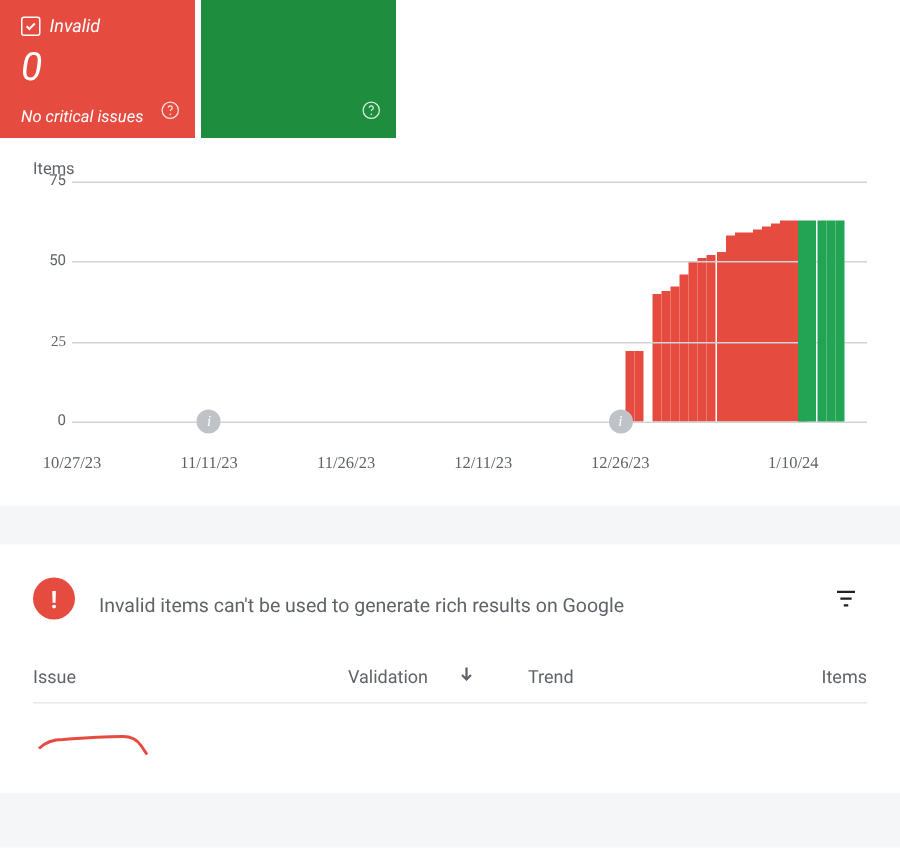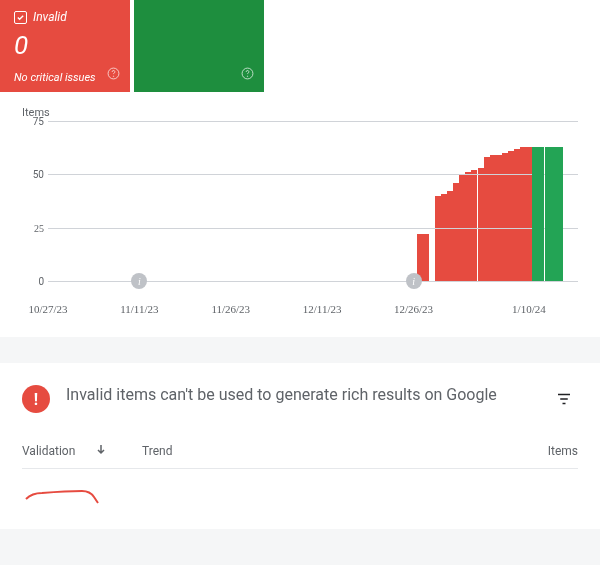--- a/index.html
+++ b/index.html
@@ -50,21 +50,21 @@
   .link-card .label{font-size:13px;color:var(--text);flex:1;}
   .link-card .chev svg{stroke:var(--muted);fill:none;width:14px;height:14px;}
 
   .gap{height:26px;}
 
   .issues{background:var(--card);padding:22px 22px 8px 22px;}
   .issues-header{display:flex;align-items:flex-start;gap:16px;}
   .alert-circle{width:28px;height:28px;border-radius:50%;background:var(--red);color:#fff;display:flex;align-items:center;justify-content:center;font-weight:700;font-size:16px;flex:0 0 28px;}
   .issues-titlebox{flex:1;}
   .issues-title{font-size:17px;color:var(--text);margin:2px 0 2px 0;font-weight:400;}
-  .issues-sub{font-size:16px;color:var(--muted);}
+  .issues-sub{font-size:13px;color:var(--muted);margin-top:12px;}
   .filter-btn{width:28px;height:28px;display:flex;align-items:center;justify-content:center;cursor:pointer;}
   .filter-btn svg{stroke:var(--text);}
 
   .tbl{margin-top:26px;}
   .tbl-head, .tbl-row{display:flex;align-items:center;font-size:12px;}
   .tbl-head{color:var(--muted);padding:4px 0 10px 0;}
   .tbl-row{color:var(--text);padding:14px 0;border-top:1px solid var(--border);}
   .col-issue{flex:0 0 210px;}
   .col-val{flex:0 0 120px;display:flex;align-items:center;gap:20px;}
   .col-trend{flex:1;display:flex;align-items:center;}
@@ -178,20 +178,21 @@
     </div>
     <div class="filter-btn">
       <svg width="18" height="18" viewBox="0 0 24 24" fill="none">
           <path d="M4 6h16M7 12h10M10 18h4" stroke-width="2"></path>
         </svg>
     </div>
   </div>
 
   <div class="tbl">
     <div class="tbl-head">
+      <div class="col-issue">Issue</div>
       <div class="col-val">
         <span>Validation</span>
         <span class="sort-arrow">
           <svg viewBox="0 0 12 12">
               <path d="M6 2 L6 10 M3 7 L6 10 L9 7" stroke-width="1.5" fill="none"></path>
             </svg>
         </span>
       </div>
       <div class="col-trend">Trend</div>
       <div class="col-items">Items</div>

